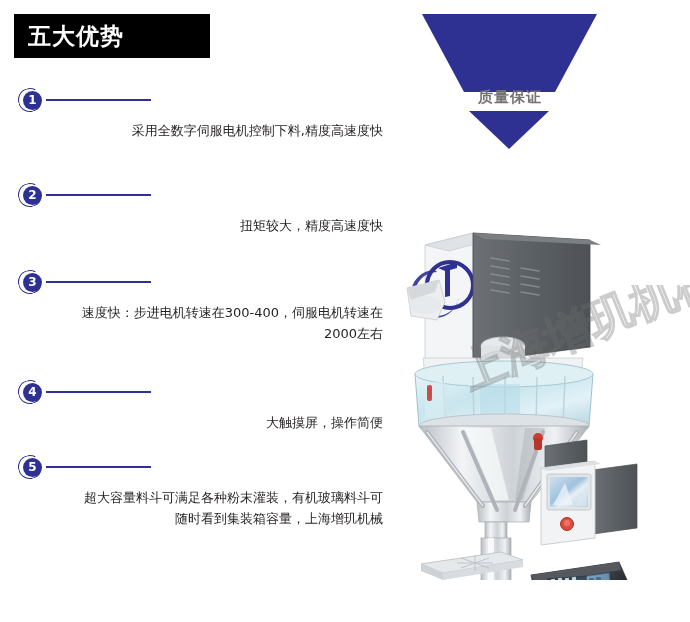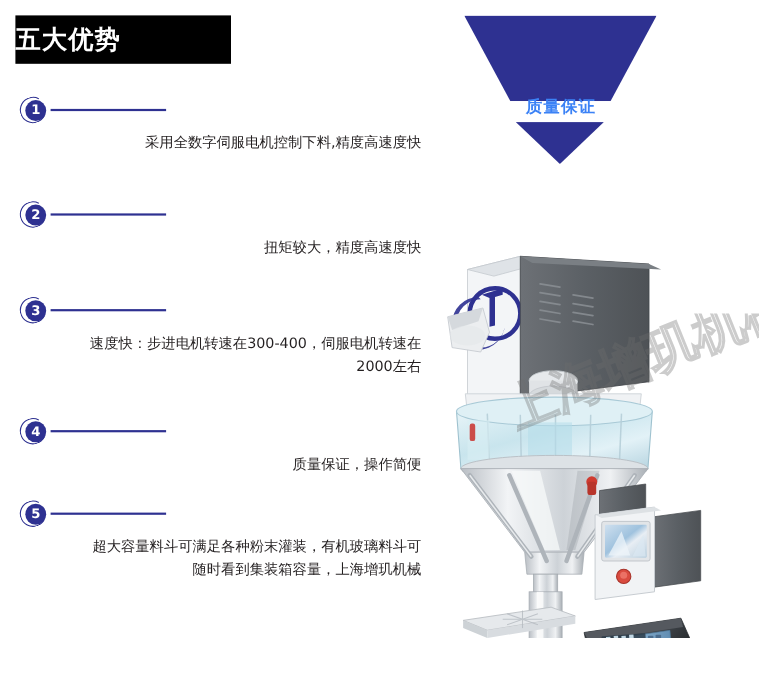--- a/index.html
+++ b/index.html
@@ -39,20 +39,21 @@
     height: 44px;
     background: #000000;
     display: flex;
     align-items: center;
   }
   .title-banner-text {
     color: #ffffff;
     font-size: 23px;
     font-weight: bold;
     letter-spacing: 1px;
+    padding-left: 14px;
     font-family: "DejaVu Sans", "Liberation Sans", sans-serif;
   }
 
   .adv-item {
     position: absolute;
     left: 0;
     width: 400px;
   }
 
   .adv-head {
@@ -136,21 +137,21 @@
     clip-path: polygon(0% 0%, 100% 0%, 76% 100%, 24% 100%);
   }
   .tri-label {
     position: absolute;
     left: 0px;
     top: 88px;
     width: 200px;
     text-align: center;
     font-size: 15px;
     font-weight: bold;
-    color: #3b82f6;
+    color: #737373;
     letter-spacing: 1px;
     font-family: "DejaVu Sans", "Liberation Sans", sans-serif;
   }
   .tri-bottom {
     position: absolute;
     left: 59px;
     top: 111px;
     width: 80px;
     height: 38px;
     background: #2e3191;
@@ -223,21 +224,21 @@
     </div>
 
     <div class="adv-item" style="top:380px;">
       <div class="adv-head">
         <div class="badge-wrap">
           <div class="badge-ring"></div>
           <div class="badge-circle">4</div>
         </div>
         <div class="badge-line"></div>
       </div>
-      <div class="adv-text">质量保证，操作简便</div>
+      <div class="adv-text">大触摸屏，操作简便</div>
     </div>
 
     <div class="adv-item" style="top:455px;">
       <div class="adv-head">
         <div class="badge-wrap">
           <div class="badge-ring"></div>
           <div class="badge-circle">5</div>
         </div>
         <div class="badge-line"></div>
       </div>

